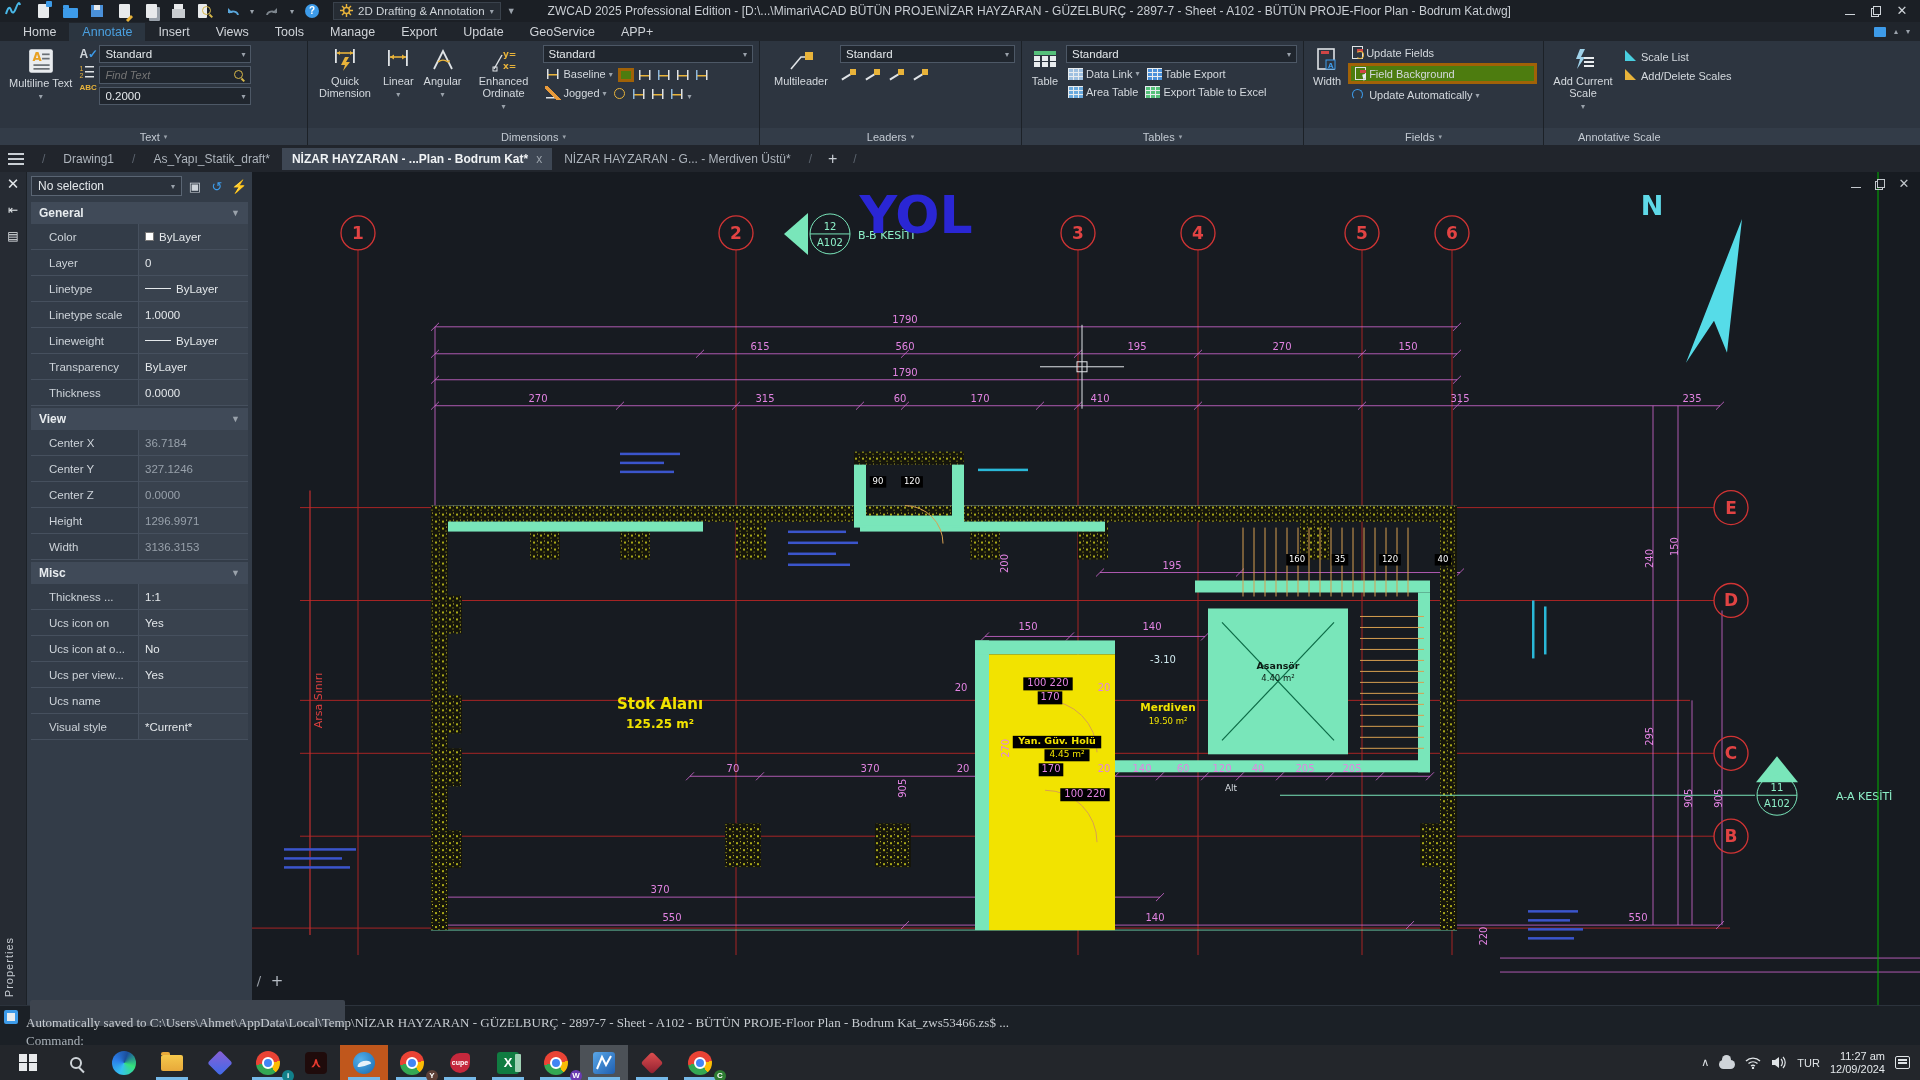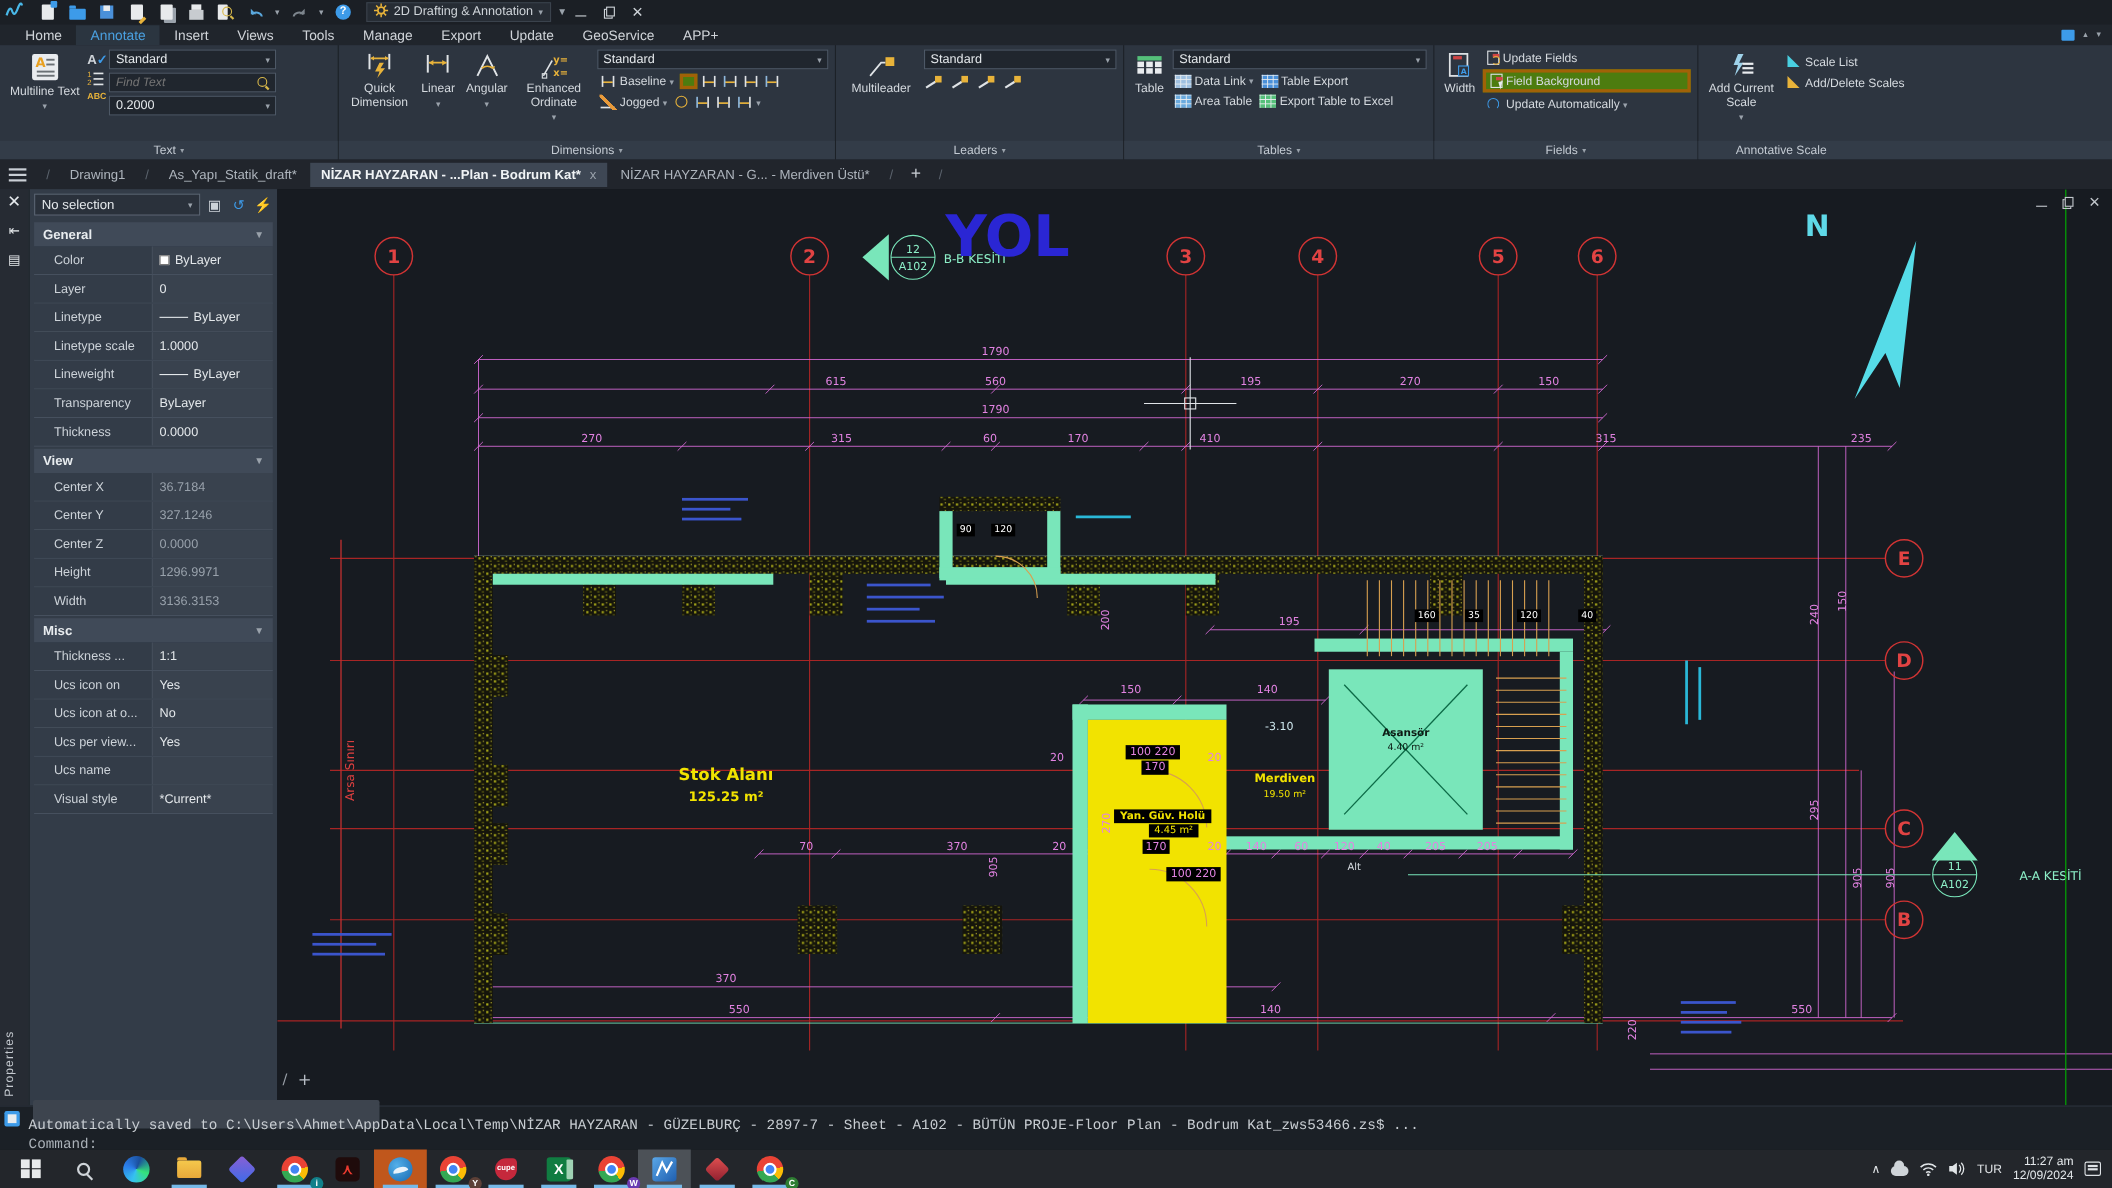--- a/index.html
+++ b/index.html
@@ -50,21 +50,21 @@
   .bigbtn{display:flex;flex-direction:column;align-items:center;justify-content:flex-start;gap:2px;padding:2px 3px;cursor:pointer;text-align:center;font-size:11px;line-height:12px;color:#d4d9de}
   .bigbtn svg{flex:0 0 auto}
   .fieldcol{display:flex;flex-direction:column;gap:3px}
   .combo{display:flex;align-items:center;background:#20262e;border:1px solid #4d5866;height:18px;padding:0 5px;font-size:11.5px;color:#e4e8eb;cursor:pointer}
   .combo .caret{margin-left:auto}
   .findbox{display:flex;align-items:center;background:#20262e;border:1px solid #4d5866;height:18px;padding:0 5px}
   .findbox input{flex:1;background:transparent;border:none;outline:none;color:#c9ced4;font-style:italic;font-size:11px;width:100px;font-family:"Liberation Sans",sans-serif}
   .lens{width:12px;height:12px;position:relative}
   .lens::before{content:"";position:absolute;left:1px;top:1px;width:7px;height:7px;border:1.4px solid #d8b84a;border-radius:50%}
   .lens::after{content:"";position:absolute;right:0;bottom:0;width:4px;height:1.6px;background:#d8b84a;transform:rotate(45deg)}
-  .minirow{display:flex;align-items:center;gap:3px}
+  .minirow{display:flex;align-items:flex-end;gap:3px}
   .mini{display:flex;align-items:center;gap:3px;font-size:11px;color:#d4d9de;cursor:pointer;padding:1px 2px}
   .mi{width:16px;height:14px;position:relative;display:inline-block;flex:0 0 auto}
   .mi-dim{background:linear-gradient(#dfe3e6,#dfe3e6) 2px 2px/1.5px 10px no-repeat,linear-gradient(#dfe3e6,#dfe3e6) 12px 2px/1.5px 10px no-repeat,linear-gradient(#e8b33a,#e8b33a) 3px 7px/9px 1.5px no-repeat}
   .mi-dim2{background:linear-gradient(#8fb8dc,#8fb8dc) 2px 2px/1.5px 10px no-repeat,linear-gradient(#dfe3e6,#dfe3e6) 12px 2px/1.5px 10px no-repeat,linear-gradient(#e8b33a,#e8b33a) 3px 7px/9px 1.5px no-repeat}
   .mi-jog{background:linear-gradient(45deg,transparent 40%,#e89a3a 40% 55%,transparent 55%) 0 0/16px 14px no-repeat,linear-gradient(#dfe3e6,#dfe3e6) 1px 11px/13px 1.5px no-repeat}
   .mi-circ{border:1.5px solid #e8b33a;border-radius:50%;width:11px;height:11px}
   .mi-lead::before{content:"";position:absolute;left:1px;top:8px;width:10px;height:1.5px;background:#dfe3e6;transform:rotate(-32deg)}
   .mi-lead::after{content:"";position:absolute;right:0;top:1px;width:6px;height:6px;background:#e8b33a}
   .mi-grid{width:15px;height:12px;background-color:#9fc0e0;background-image:linear-gradient(#e8ecef 1px,transparent 1px),linear-gradient(90deg,#e8ecef 1px,transparent 1px);background-size:5px 4px;margin-top:1px}
   .mi-tri{width:0;height:0;border-left:11px solid #49cfe0;border-top:11px solid transparent;margin-top:2px}
@@ -122,21 +122,21 @@
   .mintl{stroke:#79e6ba;stroke-width:1;fill:none}
   .mkt{fill:#8df0c8;font-size:10px;text-anchor:middle}
   .mkl{fill:#8df0c8;font-size:11px}
   .tread{stroke:#d8a050;stroke-width:1}
   .arc{stroke:#d8a050;stroke-width:1;fill:none}
   .cross line{stroke:#e0e4e8;stroke-width:1}
   .cross rect{stroke:#e0e4e8;fill:none;stroke-width:1}
   svg text{font-family:"DejaVu Sans",sans-serif}
 
   
-  .cmd{height:40px;background:#1b2026;flex:0 0 40px;position:relative;border-top:1px solid #2c333c;font-family:Liberation Mono, monospace}
+  .cmd{height:40px;background:#1b2026;flex:0 0 40px;position:relative;border-top:1px solid #2c333c;font-family:Liberation Serif, serif}
   .cmd-float{position:absolute;left:30px;top:-6px;width:315px;height:26px;background:#3d444e;border-radius:2px}
   .cmd-icon{position:absolute;left:4px;top:4px;width:14px;height:14px;background:#3d9be9;border-radius:2px}
   .cmd-icon::after{content:"";position:absolute;inset:3px;background:#e8ecef}
   .cmd-line1{position:absolute;left:26px;top:9px;font-size:13px;color:#c8cdd2;white-space:nowrap;z-index:2}
   .cmd-line2{position:absolute;left:26px;top:27px;font-size:13px;color:#aab1b8}
 
   
   .taskbar{height:35px;background:#23262b;flex:0 0 35px;display:flex;align-items:stretch;padding-left:4px}
   .tb-slot{width:48px;display:flex;align-items:center;justify-content:center;position:relative;cursor:pointer}
   .tb-slot .run{position:absolute;bottom:0;left:8px;right:8px;height:3px;background:#76b9e8}
@@ -226,20 +226,21 @@
     </div>
     <div class="workspace">
       <span><svg width="13" height="13" viewBox="0 0 13 13">
             <circle cx="6.5" cy="6.5" r="3" fill="none" stroke="#e8b33a" stroke-width="1.6"></circle>
             <path d="M6.5 0v3M6.5 10v3M0 6.5h3M10 6.5h3M2 2l2 2M11 2 9 4M2 11l2-2M11 11 9 9" stroke="#e8b33a" stroke-width="1.4"></path>
           </svg></span>
       <span>2D Drafting &amp; Annotation</span>
       <span class="caret">▾</span>
     </div>
     <span class="caret" style="font-size:9px">▼</span>
+    <div class="title-text">ZWCAD 2025 Professional Edition - [D:\...\Mimari\ACAD BÜTÜN PROJE\NİZAR HAYZARAN - GÜZELBURÇ - 2897-7 - Sheet - A102 - BÜTÜN PROJE-Floor Plan - Bodrum Kat.dwg]</div>
     <div class="win-btns">
       <span class="wb wb-min"></span>
       <span class="wb wb-max"></span>
       <span class="wb wb-close">✕</span>
     </div>
   </div>
 
   <div class="menubar">
     <span class="mtab">Home</span>
     <span class="mtab active">Annotate</span>

